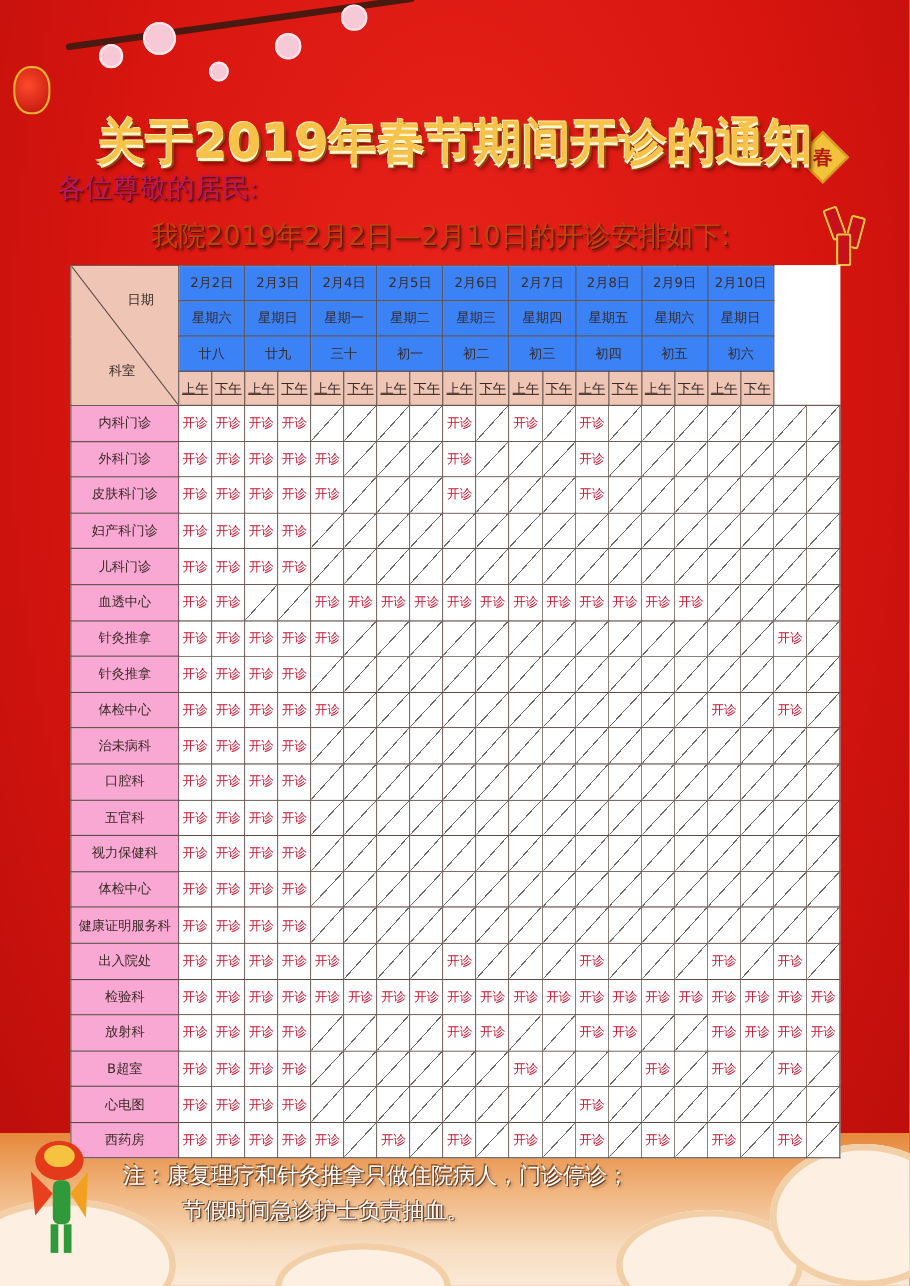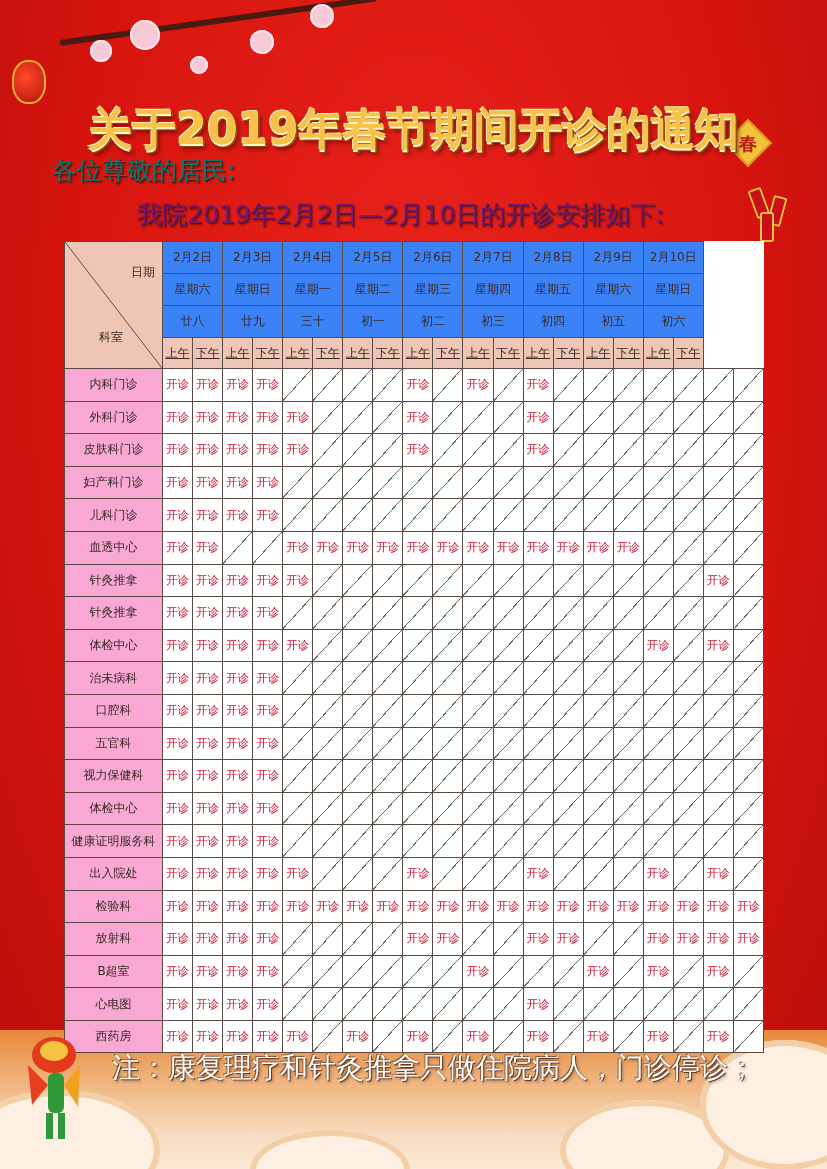--- a/index.html
+++ b/index.html
@@ -27,54 +27,55 @@
     color: #b51a10; font-size: 18px; text-align: center; line-height: 32px; font-weight: bold;
   }
   .title {
     position: absolute; left: 0; width: 827px; top: 76px; text-align: center;
     font-family: "DejaVu Sans", sans-serif; font-weight: bold; font-size: 44px; letter-spacing: 0px;
     color: #f7c24a;
     text-shadow: 0 2px 0 #fff6d0, 2px 3px 0 #9a4a08, -1px -1px 0 #fff1b0, 3px 5px 4px rgba(60,0,0,0.6);
     margin-top: 24px;
   }
   .greeting {
-    position: absolute; left: 52px; top: 154px; font-size: 25px; color: #0f766e;
+    position: absolute; left: 52px; top: 154px; font-size: 25px; color: #be185d;
     text-shadow: 1px 1px 0 #5a1410, 2px 2px 2px rgba(0,0,0,0.4);
+    font-family: Liberation Serif, serif;
   }
   .intro {
-    position: absolute; left: 137px; top: 198px; font-size: 25px; color: #701a75;
+    position: absolute; left: 137px; top: 198px; font-size: 25px; color: #c2410c;
     text-shadow: 1px 1px 0 #5a1410, 2px 2px 2px rgba(0,0,0,0.4);
   }
   .table-wrap {
     position: absolute; left: 64px; top: 241px; width: 700px; background: #fff;
   }
   table.schedule { border-collapse: collapse; width: 700px; table-layout: fixed; }
   table.schedule td, table.schedule th {
     border: 1px solid #5c4a44; text-align: center; vertical-align: middle;
     font-size: 12px; font-weight: normal; color: #3a2a26; padding: 0;
   }
   .hd { background: #3b82f6; height: 32px; }
   .hd-ampm { background: #efc6b6; height: 31px; font-size: 11.5px; text-decoration: underline; }
   .corner { background: #efc6b6; position: relative; }
   .corner svg { position: absolute; left: 0; top: 0; width: 100%; height: 100%; }
-  .corner .lbl-date { position: absolute; right: 7px; top: 22px; font-size: 12px; }
+  .corner .lbl-date { position: absolute; right: 22px; top: 22px; font-size: 12px; }
   .corner .lbl-dept { position: absolute; left: 34px; bottom: 22px; font-size: 12px; text-align: center; }
   .dept { background: #f9a8d4; height: 32.6px; font-size: 12px; white-space: nowrap; }
   .slot { background: #ffffff; position: relative; height: 32.6px; }
   .slot.open span { color: #c8102e; font-size: 11.5px; }
   .slot.closed { background:
       linear-gradient(to top right, transparent calc(50% - 0.6px), transparent 0),
       #fff; }
   .slot.closed::after {
     content: ""; position: absolute; left: 0; top: 0; right: 0; bottom: 0;
     background: linear-gradient(to bottom left, transparent calc(50% - 0.7px), #6a6a6a calc(50% - 0.7px), #6a6a6a calc(50% + 0.2px), transparent calc(50% + 0.2px));
     transform: scaleX(-1);
   }
   .note {
-    position: absolute; left: 112px; top: 1052px; font-size: 28px; color: #ffffff; line-height: 32px;
+    position: absolute; left: 112px; top: 1052px; font-size: 20px; color: #ffffff; line-height: 32px;
     text-shadow: 1px 1px 0 #6a3a20, -1px -1px 0 #8a5a3a, 2px 2px 3px rgba(0,0,0,0.35);
   }
   .note .line2 { padding-left: 54px; display: block; }
   .lion {
     position: absolute; left: 18px; top: 1025px; width: 78px; height: 120px;
   }
 </style>
 </head>
 <body>
 
@@ -664,13 +665,14 @@
     <rect x="30" y="48" width="16" height="40" rx="6" fill="#2e9a3a"></rect>
     <path d="M10 40 L30 60 L14 80 Z" fill="#e8401e"></path>
     <path d="M62 40 L46 60 L60 82 Z" fill="#f2a020"></path>
     <rect x="28" y="88" width="7" height="26" fill="#2e9a3a"></rect>
     <rect x="40" y="88" width="7" height="26" fill="#2e9a3a"></rect>
   </svg>
 </div>
 
 <div class="note">
   <span>注：康复理疗和针灸推拿只做住院病人，门诊停诊；</span>
+  <span class="line2">节假时间急诊护士负责抽血。</span>
 </div>
 
 </body></html>

